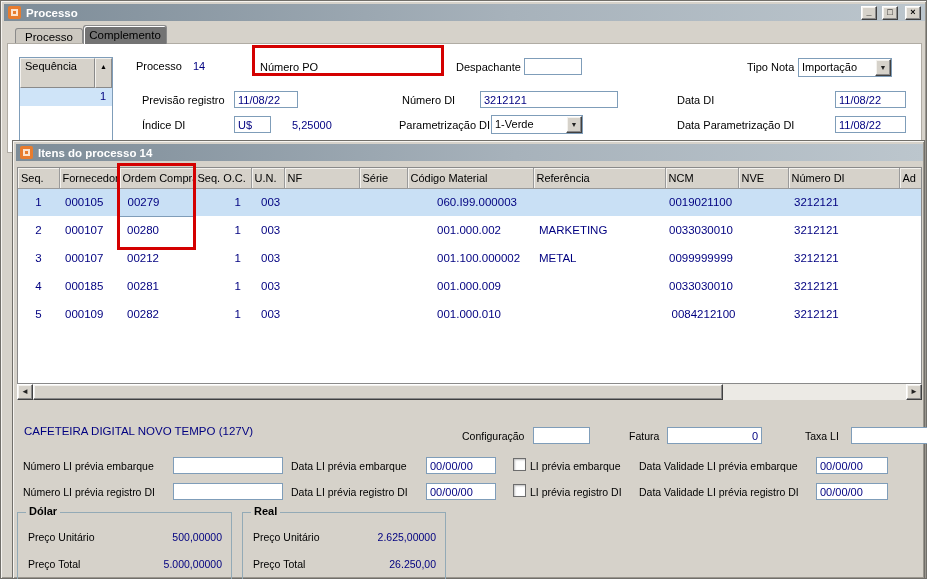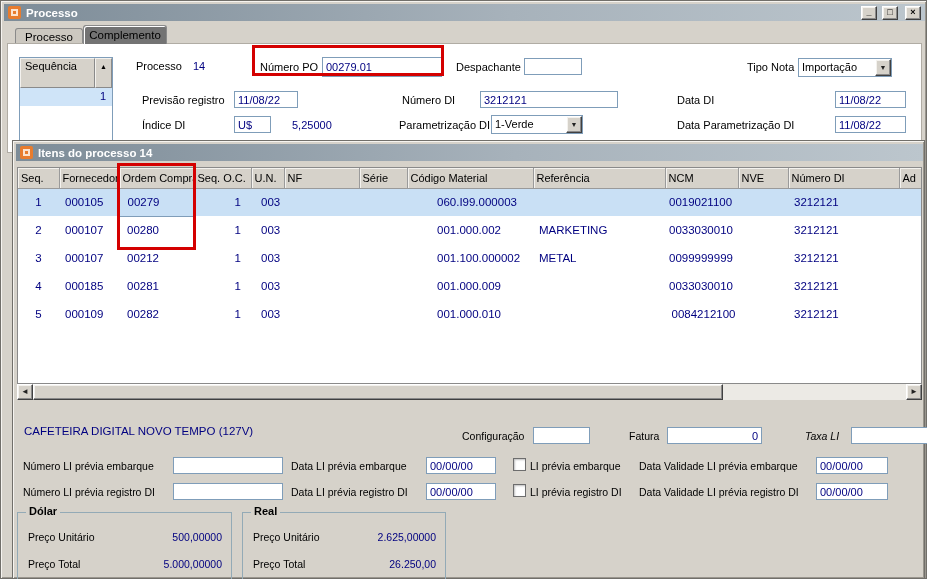--- a/index.html
+++ b/index.html
@@ -72,21 +72,20 @@
       <div class="colhead" style="flex:1;">Sequência</div>
       <div class="colhead" style="width:17px;font-size:7px;text-align:center;padding:4px 0 0 0;">▲</div>
     </div>
     <div class="seqrow">1</div>
   </div>
 
   <span class="lbl" style="left:135px;top:59px;">Processo</span>
   <span class="lbl navy" style="left:192px;top:59px;">14</span>
 
   <span class="lbl" style="left:259px;top:60px;">Número PO</span>
-  <input class="field" style="left: 321px; top: 56px; width: 120px; height: 20px;" value="00279.01">
 
   <span class="lbl" style="left:455px;top:60px;">Despachante</span>
   <input class="field" style="left: 523px; top: 57px; width: 58px;" value="">
 
   <span class="lbl" style="left:746px;top:60px;">Tipo Nota</span>
   <div class="combo" style="left:797px;top:57px;width:94px;">
     <span class="cval">Importação</span>
     <span class="cbtn btn3d">▼</span>
   </div>
 
@@ -240,21 +239,21 @@
     <span class="hthumb btn3d" style="left:16px;width:690px;"></span>
     <span class="sbtn btn3d" style="right:0;">►</span>
   </div>
 
   <span class="lbl navy" style="left:11px;top:284px;font-size:11.5px;">CAFETEIRA DIGITAL NOVO TEMPO (127V)</span>
 
   <span class="lbl-sm" style="left:449px;top:289px;">Configuração</span>
   <input class="field" style="left: 520px; top: 286px; width: 57px;" value="">
   <span class="lbl-sm" style="left:616px;top:289px;">Fatura</span>
   <input class="field" style="left: 654px; top: 286px; width: 95px; text-align: right;" value="0">
-  <span class="lbl-sm" style="left:792px;top:289px;font-style:italic;">Taxa LI</span>
+  <span class="lbl-sm" style="left:792px;top:289px;">Taxa LI</span>
   <input class="field" style="left: 838px; top: 286px; width: 78px;" value="">
 
   <span class="lbl-sm" style="left:10px;top:319px;">Número LI prévia embarque</span>
   <input class="field" style="left: 160px; top: 316px; width: 110px;" value="">
   <span class="lbl-sm" style="left:278px;top:319px;">Data LI prévia embarque</span>
   <input class="field" style="left: 413px; top: 316px; width: 70px;" value="00/00/00">
   <span class="checkbox" style="left:500px;top:317px;"></span>
   <span class="lbl-sm" style="left:517px;top:319px;">LI prévia embarque</span>
   <span class="lbl-sm" style="left:626px;top:319px;">Data Validade LI prévia embarque</span>
   <input class="field" style="left: 803px; top: 316px; width: 72px;" value="00/00/00">

